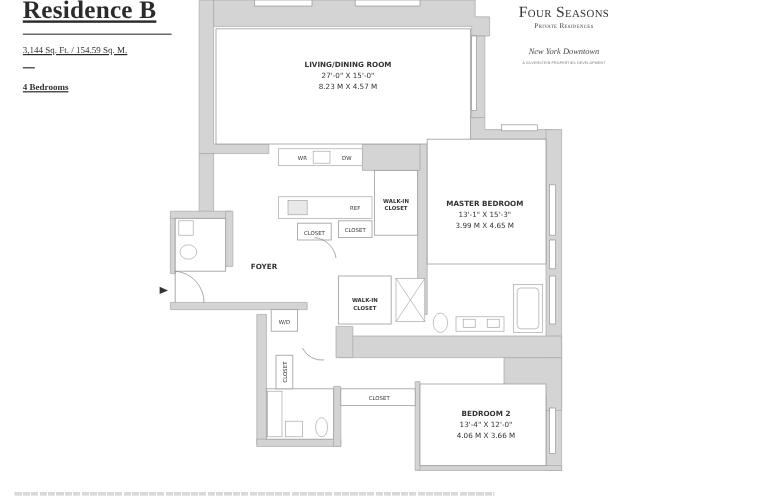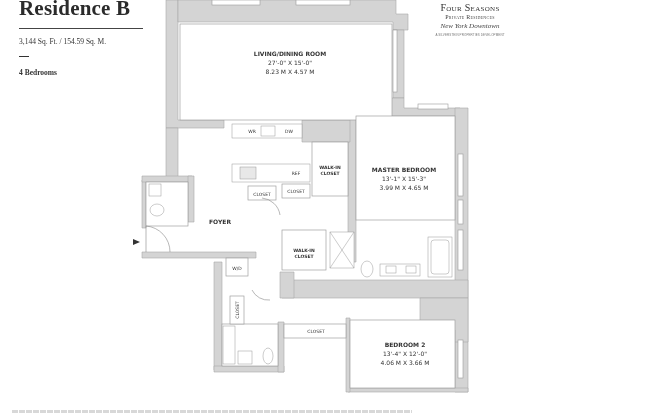--- a/index.html
+++ b/index.html
@@ -1,27 +1,27 @@
 <!DOCTYPE html>
 <html><head>
 <meta charset="utf-8">
 <style>
   html,body{margin:0;padding:0;background:#fff;}
   body{width:652px;height:416px;position:relative;overflow:hidden;font-family:"DejaVu Serif",serif;color:#2a2a2a;}
-  .info{position:absolute;left:19px;top:0;width:150px;}
+  .info{position:absolute;left:19px;top:0;width:150px;text-decoration:underline;}
   .title{font-family:"Liberation Serif",serif;font-size:21px;line-height:25px;color:#2b2b2b;margin:0;letter-spacing:0.2px;}
   .title.l1{margin-top:-4px;}
   .rule{height:1px;background:#444;width:124px;margin:7px 0 8px 0;}
   .area{font-family:"Liberation Serif",serif;font-size:7.5px;color:#333;}
   .dash{width:10px;height:1px;background:#333;margin:10px 0 8px 0;}
   .feat{font-family:"Liberation Serif",serif;font-size:7.5px;line-height:15px;color:#333;font-weight:bold;}
   .brand{position:absolute;left:425px;top:2px;width:90px;text-align:center;}
-  .b1{font-family:"Liberation Serif",serif;font-size:10px;letter-spacing:0.3px;color:#333;font-variant:small-caps;}
+  .b1{font-family:"Liberation Serif",serif;font-size:13px;letter-spacing:0.3px;color:#333;font-variant:small-caps;}
   .b2{font-family:"Liberation Serif",serif;font-size:6px;letter-spacing:0.3px;color:#444;font-variant:small-caps;margin-top:1px;}
-  .b3{font-family:"Liberation Serif",serif;font-size:7px;font-style:italic;color:#444;margin-top:2px;}
+  .b3{font-family:"Liberation Serif",serif;font-size:7px;font-style:italic;color:#444;margin-top:14px;}
   .b4{font-family:"Liberation Sans",sans-serif;font-size:3px;color:#777;margin-top:3px;letter-spacing:0.1px;}
   svg{position:absolute;left:0;top:0;}
   .lbl{font-family:"DejaVu Sans",sans-serif;fill:#333;text-anchor:middle;}
   .footer{position:absolute;left:12px;top:410px;width:400px;height:3px;background:repeating-linear-gradient(90deg,#d8d8d8 0 6px,#fff 6px 7px);}
 </style>
 </head>
 <body>
 
 <div class="info">
   <h1 class="title l1">Residence B</h1>

